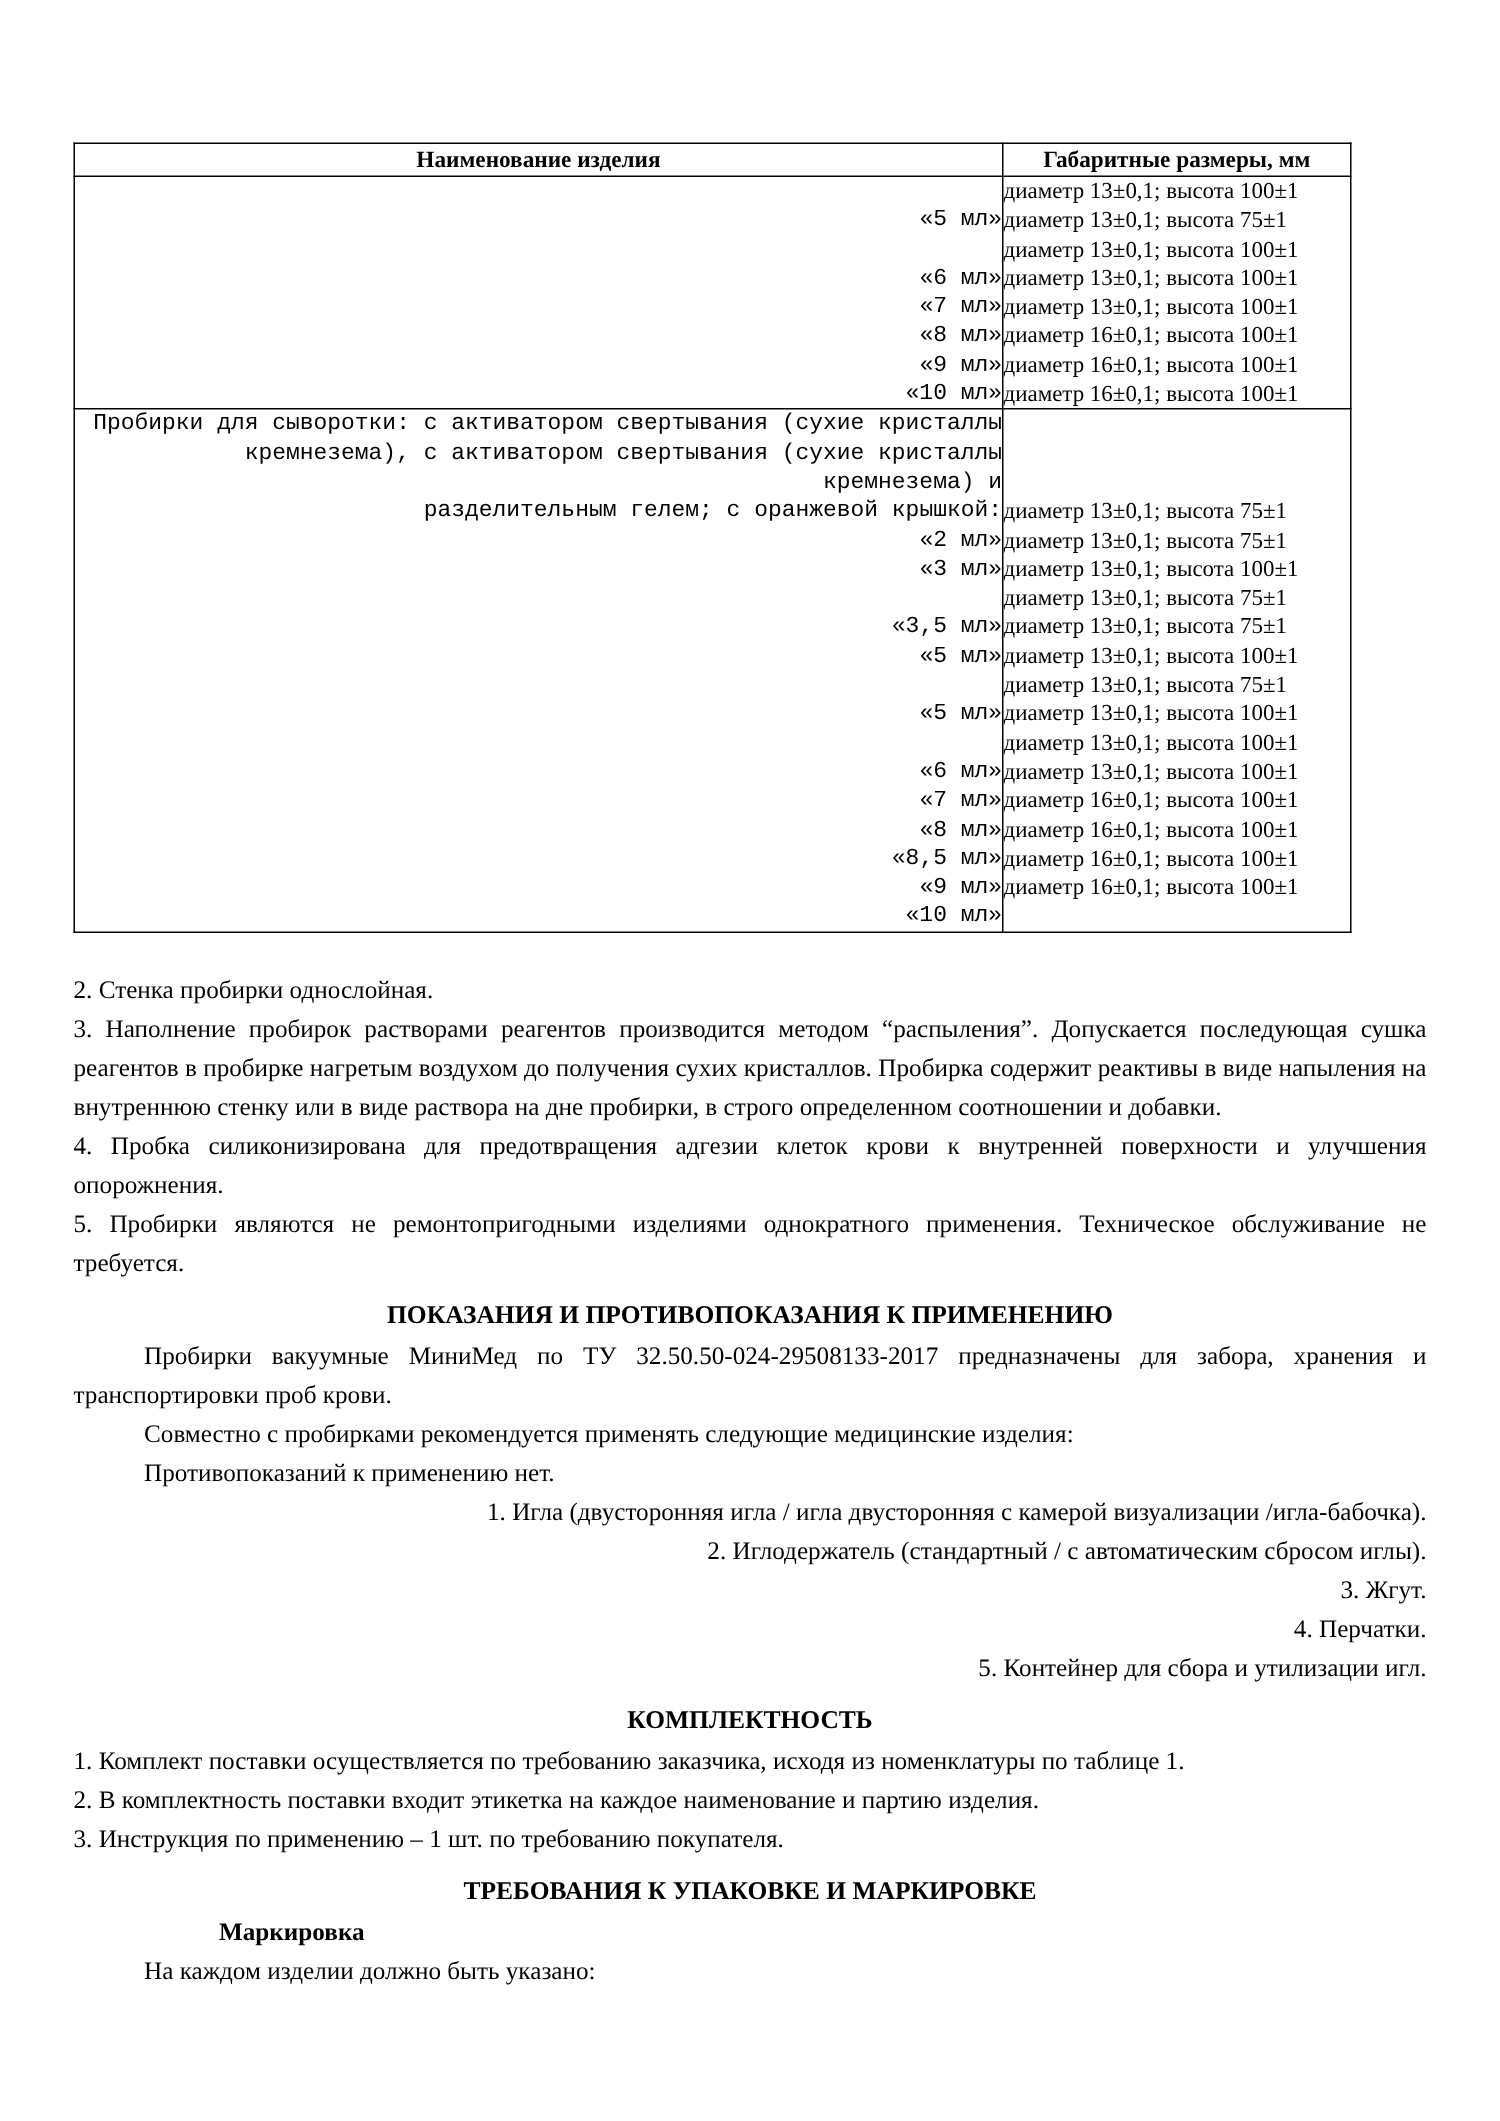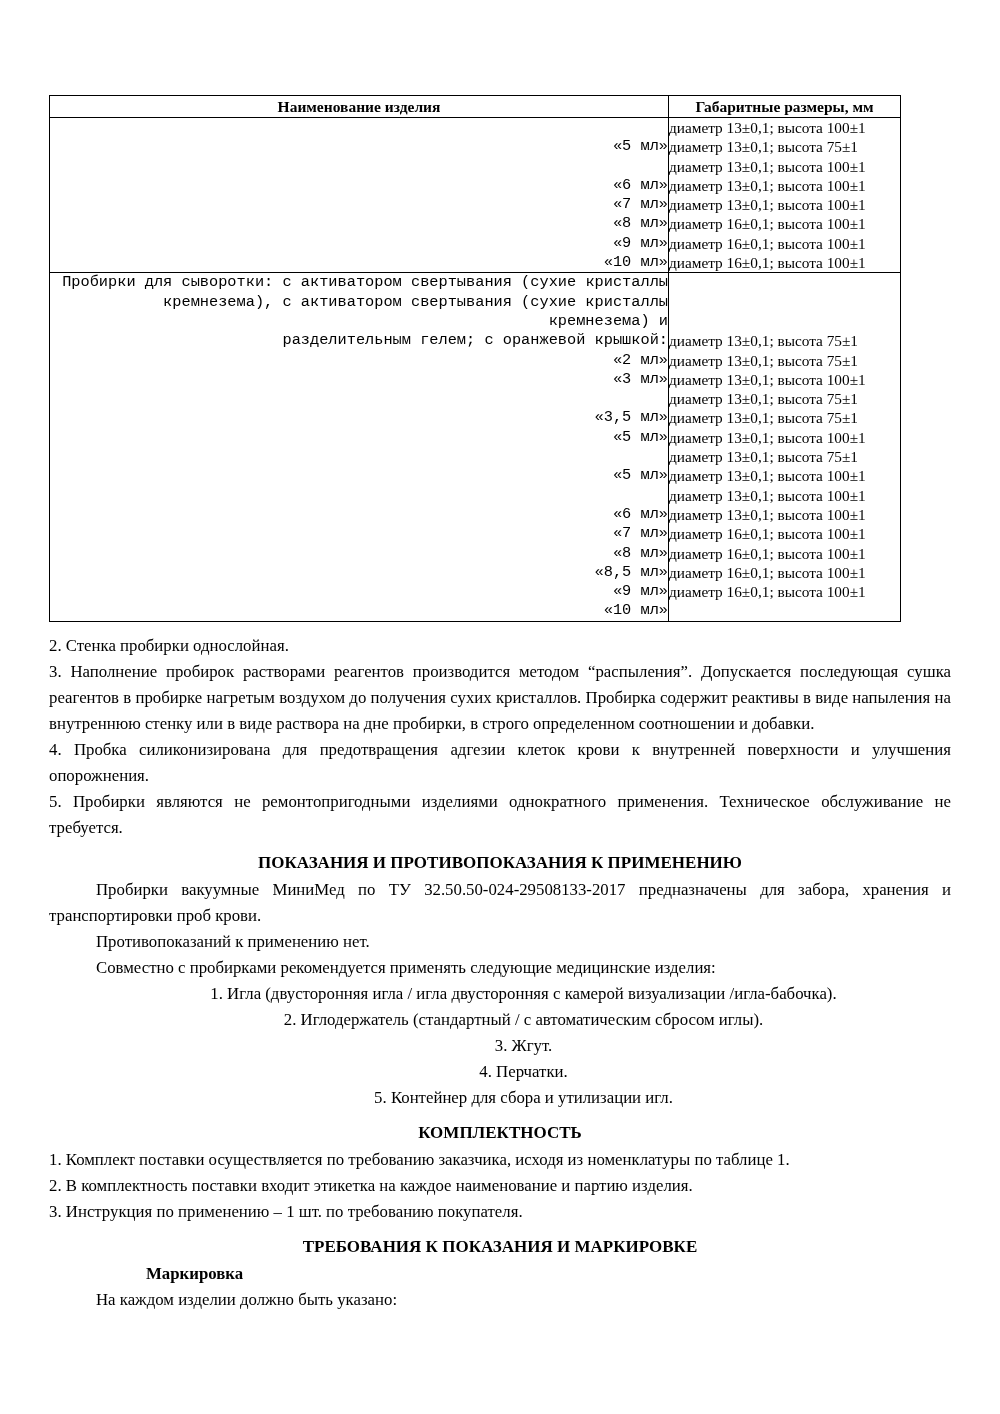--- a/index.html
+++ b/index.html
@@ -41,37 +41,37 @@
     font-size: 15.3px;
     white-space: nowrap;
     overflow: hidden;
   }
   td.names .tline { padding-left: 5px; text-align: right; font-family: Liberation Mono, monospace; }
   td.dims  .tline { }
   td.names .desc { white-space: normal; }
 
   
   .doc {
-    margin-top: 11px;
+    margin-top: 25px;
     width: 902px;
     font-size: 16.8px;
     line-height: 26px;
   }
   .doc p { text-align: justify; }
   .doc p.noj { text-align: left; }
   .indent { text-indent: 47px; }
   .indent2 { text-indent: 97px; }
   .heading {
     text-align: center;
     font-weight: bold;
     font-size: 17px;
     margin-top: 9px;
     margin-bottom: 1px;
   }
-  .listline { padding-left: 47px; text-align: center; }
+  .listline { padding-left: 47px; text-align: right; }
   .bold { font-weight: bold; }
 </style>
 </head>
 <body>
 
 <div class="page">
 
   <table class="product">
     <colgroup>
       <col style="width:619px">
@@ -150,31 +150,31 @@
   </table>
 
   <div class="doc">
     <p class="noj">2. Стенка пробирки однослойная.</p>
     <p>3. Наполнение пробирок растворами реагентов производится методом “распыления”. Допускается последующая сушка реагентов в пробирке нагретым воздухом до получения сухих кристаллов. Пробирка содержит реактивы в виде напыления на внутреннюю стенку или в виде раствора на дне пробирки, в строго определенном соотношении и добавки.</p>
     <p>4. Пробка силиконизирована для предотвращения адгезии клеток крови к внутренней поверхности и улучшения опорожнения.</p>
     <p>5. Пробирки являются не ремонтопригодными изделиями однократного применения. Техническое обслуживание не требуется.</p>
 
     <div class="heading">ПОКАЗАНИЯ И ПРОТИВОПОКАЗАНИЯ К ПРИМЕНЕНИЮ</div>
     <p class="indent">Пробирки вакуумные МиниМед по ТУ 32.50.50-024-29508133-2017 предназначены для забора, хранения и транспортировки проб крови.</p>
+    <p class="indent noj">Совместно с пробирками рекомендуется применять следующие медицинские изделия:</p>
     <p class="indent noj">Противопоказаний к применению нет.</p>
-    <p class="indent noj">Совместно с пробирками рекомендуется применять следующие медицинские изделия:</p>
     <div class="listline">1. Игла (двусторонняя игла / игла двусторонняя с камерой визуализации /игла-бабочка).</div>
     <div class="listline">2. Иглодержатель (стандартный / с автоматическим сбросом иглы).</div>
     <div class="listline">3. Жгут.</div>
     <div class="listline">4. Перчатки.</div>
     <div class="listline">5. Контейнер для сбора и утилизации игл.</div>
 
     <div class="heading">КОМПЛЕКТНОСТЬ</div>
     <p>1. Комплект поставки осуществляется по требованию заказчика, исходя из номенклатуры по таблице 1.</p>
     <p class="noj">2. В комплектность поставки входит этикетка на каждое наименование и партию изделия.</p>
     <p class="noj">3. Инструкция по применению – 1 шт. по требованию покупателя.</p>
 
-    <div class="heading">ТРЕБОВАНИЯ К ПОКАЗАНИЯ И МАРКИРОВКЕ</div>
+    <div class="heading">ТРЕБОВАНИЯ К УПАКОВКЕ И МАРКИРОВКЕ</div>
     <p class="indent2 bold noj">Маркировка</p>
     <p class="indent noj">На каждом изделии должно быть указано:</p>
   </div>
 
 </div>
 
 </body></html>

